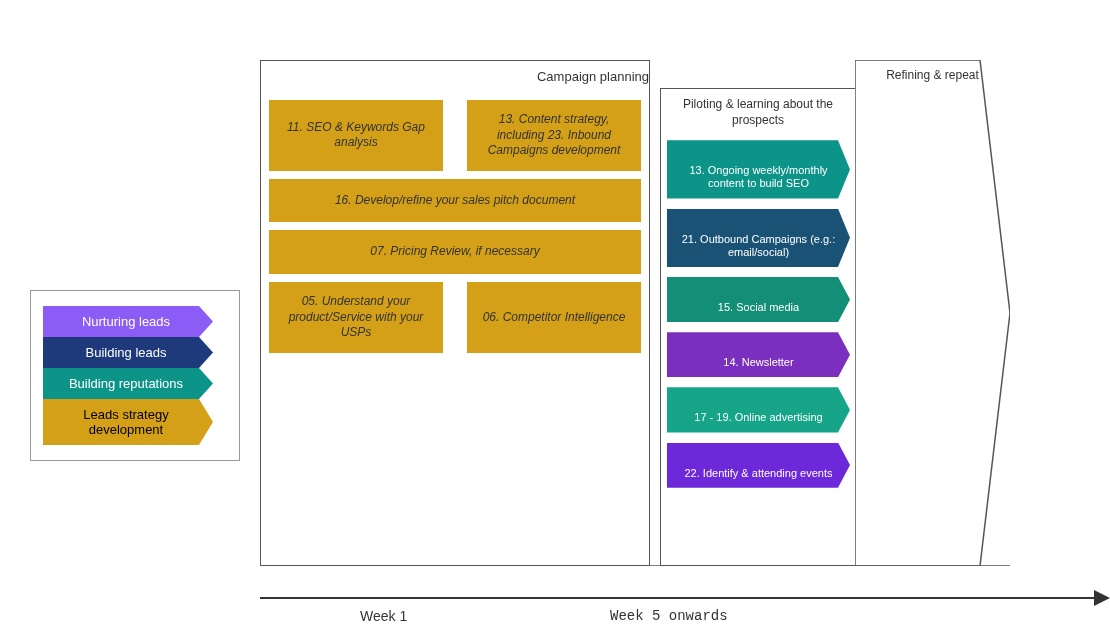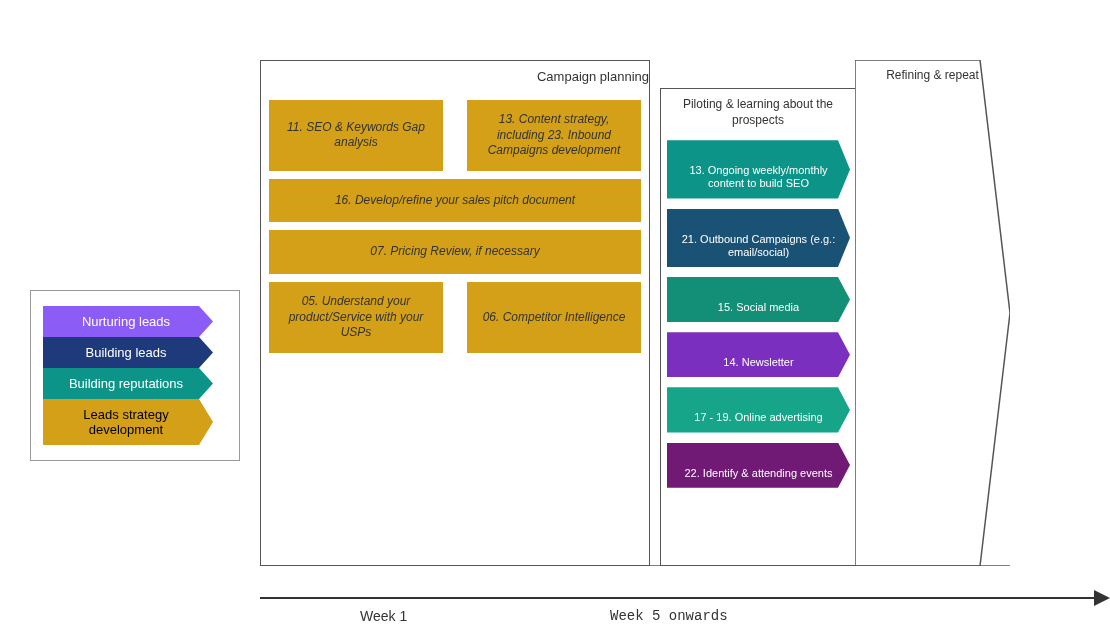--- a/index.html
+++ b/index.html
@@ -165,21 +165,21 @@
       width: 183px;
       min-height: 36px;
       line-height: 1.2;
     }
 
     .arrow-teal { background: #0d9488; }
     .arrow-blue-dark { background: #1a5276; }
     .arrow-teal2 { background: #148f77; }
     .arrow-purple { background: #7b2fbe; }
     .arrow-teal3 { background: #17a589; }
-    .arrow-blue-med { background: #701a75; }
+    .arrow-blue-med { background: #6d28d9; }
 
     
     .week-label {
       position: absolute;
       font-size: 14px;
       color: #333;
       bottom: 0px;
     }
 
     .week1-label { left: 340px; }

